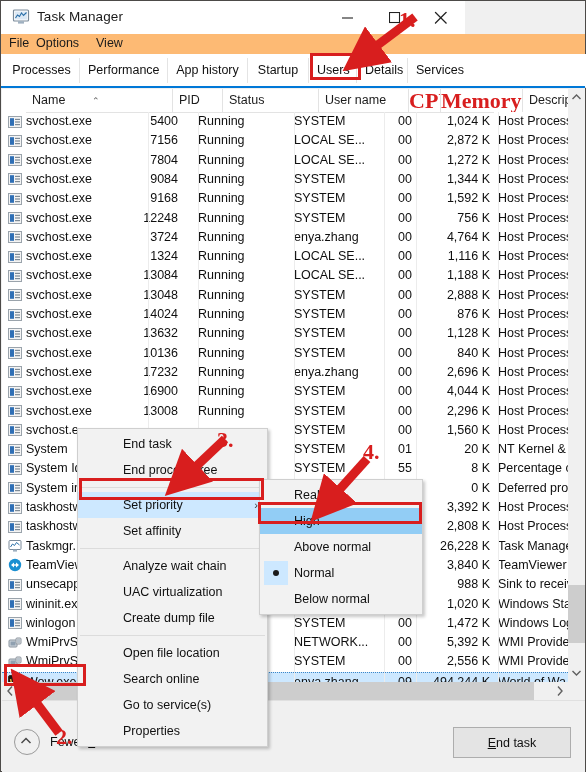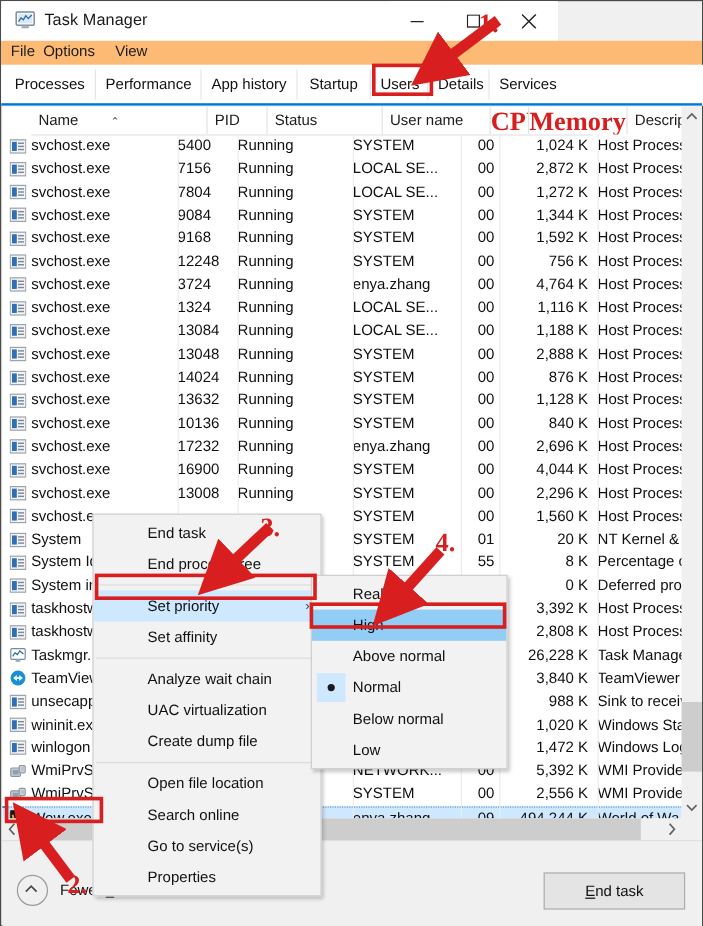--- a/index.html
+++ b/index.html
@@ -41,21 +41,21 @@
   .hcell.first{border-left:0;}
   .hcell.num{text-align:right;padding-right:7px;padding-left:0;}
   .sortcaret{position:absolute;left:66px;top:1px;font-size:9px;color:#5a5a5a;}
 
   .rows{position:absolute;left:0;top:23px;width:583px;height:570px;}
   .row{position:absolute;left:0;width:566px;height:19.3px;}
   .row.sel{background:#cde8ff;border-top:1px dotted #3a86c8;border-bottom:1px dotted #3a86c8;box-sizing:border-box;}
   .cell{position:absolute;top:0;height:19.3px;line-height:19px;font-size:12.5px;color:#0f0f0f;
         white-space:nowrap;overflow:hidden;box-sizing:border-box;}
   .c-name{left:24px;width:122px;}
-  .c-pid{left:146px;width:46px;}
+  .c-pid{left:130px;width:46px;text-align:right;}
   .c-status{left:196px;width:94px;}
   .c-user{left:292px;width:92px;}
   .c-cpu{left:382px;width:28px;text-align:right;}
   .c-mem{left:414px;width:74px;text-align:right;padding-left:16px;}
   .c-desc{left:496px;width:72px;}
   .pico{position:absolute;left:6px;top:2.5px;width:14px;height:14px;}
 
   
   .vsep{position:absolute;top:23px;width:1px;height:570px;background:#ececec;}
 
@@ -703,21 +703,20 @@
       <div class="mi"><span>Go to service(s)</span></div>
       <div class="mi"><span>Properties</span></div>
     </div>
 
   <div class="sub-menu" id="sub-menu">
       <div class="sm"><span>Realtime</span></div>
       <div class="sm hl"><span>High</span></div>
       <div class="sm"><span>Above normal</span></div>
       <div class="sm"><span class="radio"></span><span>Normal</span></div>
       <div class="sm"><span>Below normal</span></div>
-      <div class="sm"><span>Low</span></div>
     </div>
 
   <div class="box" style="left:309px;top:52px;width:51px;height:27px;"></div>
   <div class="box" style="left:78px;top:477px;width:185px;height:22px;"></div>
   <div class="box" style="left:257px;top:501px;width:164px;height:22px;"></div>
   <div class="box" style="left:3px;top:663px;width:82px;height:22px;"></div>
 
   <svg class="ann" style="left:352px;top:12px;width:70px;height:48px">
     <defs>
         <marker id="ah1" markerWidth="5" markerHeight="5" refX="1.6" refY="2.5" orient="auto">

